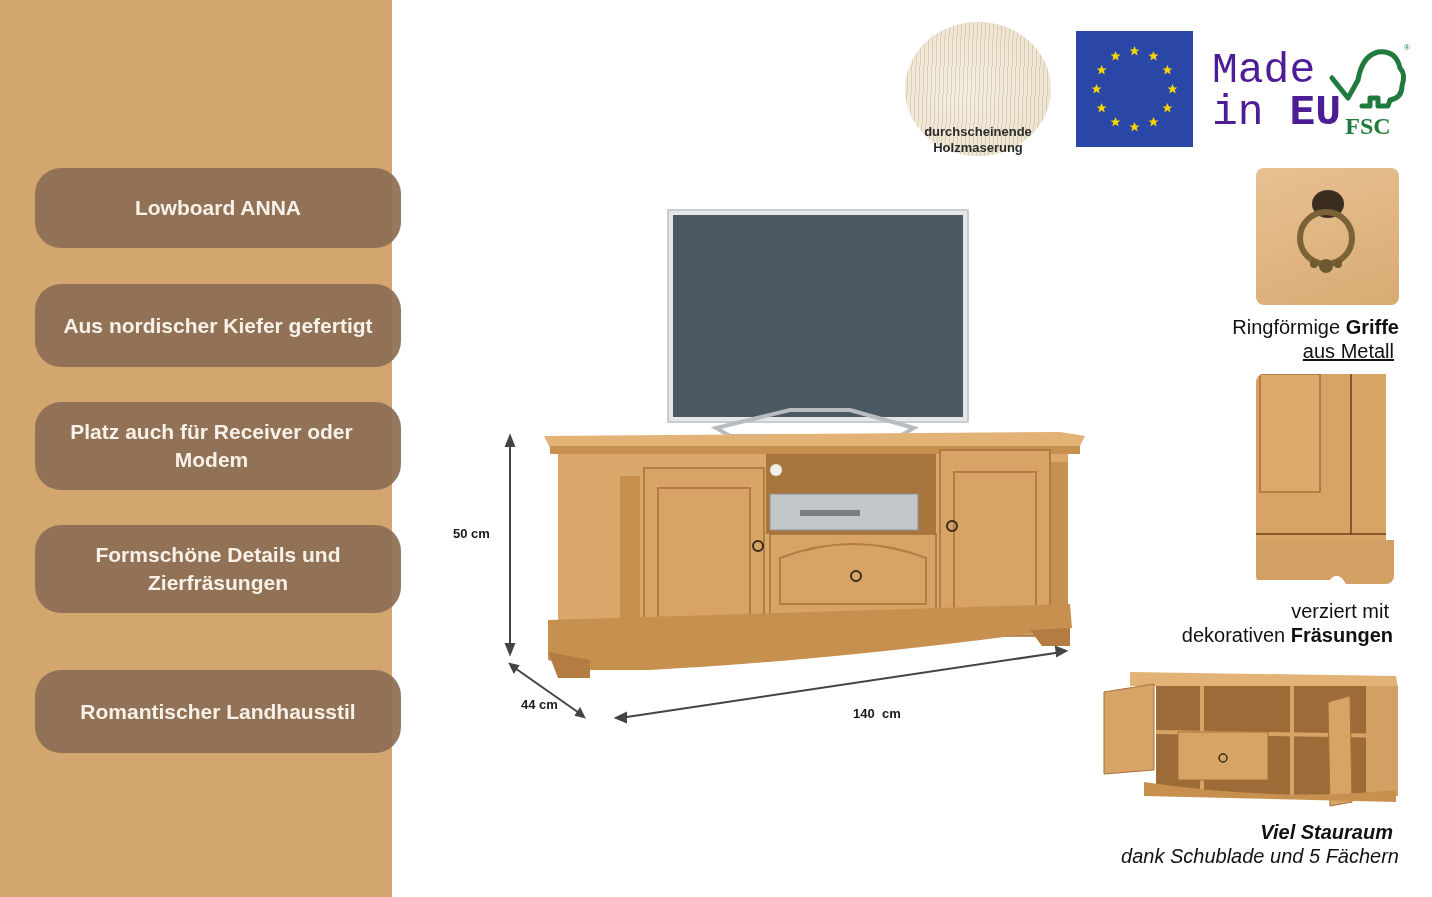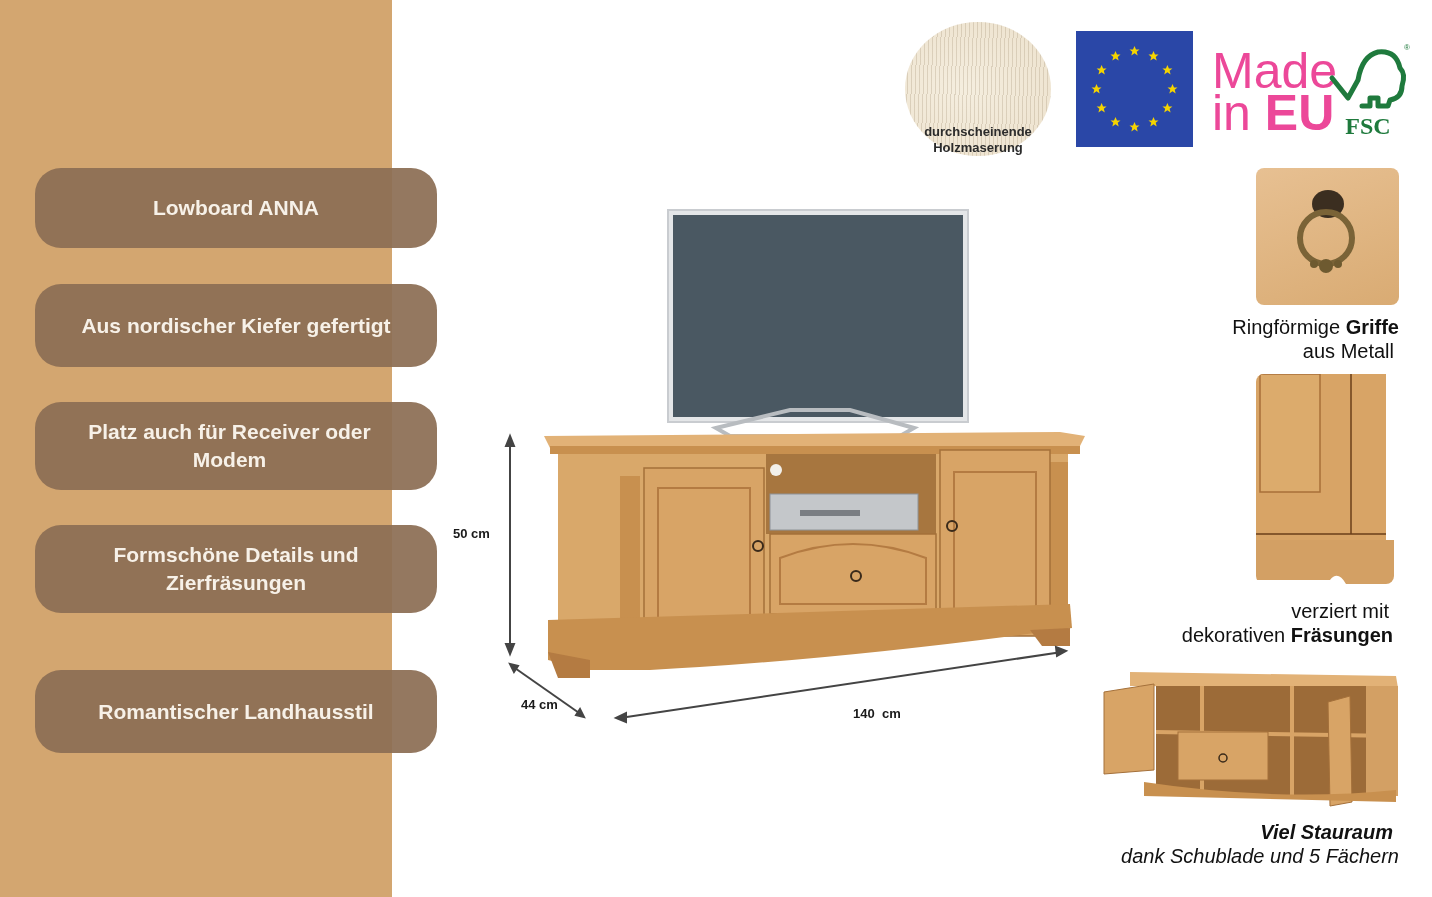--- a/index.html
+++ b/index.html
@@ -2,41 +2,41 @@
 <html><head>
 <meta charset="utf-8">
 <style>
   * { box-sizing: border-box; margin: 0; padding: 0; }
   html, body { width: 1432px; height: 897px; overflow: hidden; background: #ffffff; }
   body { position: relative; font-family: "Liberation Sans", sans-serif; color: #111; }
 
   .side-band { position: absolute; left: 0; top: 0; width: 392px; height: 897px; background: #d3a670; }
 
   .pill {
-    position: absolute; left: 35px; width: 402px;
+    position: absolute; left: 35px; width: 366px;
     background: rgba(140, 110, 84, 0.93);
     border-radius: 26px;
     color: #f7f1e8; font-weight: bold; font-size: 21px; line-height: 28px;
     display: flex; align-items: center; justify-content: center; text-align: center;
     padding: 0 24px;
   }
 
   .abs { position: absolute; }
 
   
   .wood-circle {
     position: absolute; left: 905px; top: 22px; width: 146px; height: 134px; border-radius: 50%;
     background:
       repeating-linear-gradient(92deg, rgba(150,130,100,0.25) 0 1px, transparent 1px 4px),
       radial-gradient(ellipse at 40% 50%, #f5eedf 0%, #efe5d2 70%, #e8dcc4 100%);
     display: flex; align-items: flex-end; justify-content: center; text-align: center;
     font-size: 13px; font-weight: bold; color: #2b2b2b; line-height: 16px;
   }
   .eu-flag { position: absolute; left: 1076px; top: 31px; width: 117px; height: 116px; background: #2a47a7; }
-  .made-eu { position: absolute; left: 1212px; top: 50px; font-family: Liberation Sans, sans-serif; font-size: 50px; line-height: 42px; color: #ec4899; }
+  .made-eu { position: absolute; left: 1212px; top: 50px; font-family: Liberation Mono, monospace; font-size: 43px; line-height: 42px; color: #4c1d95; }
   .made-eu b { font-weight: bold; margin-top: 42px; }
   .fsc { position: absolute; left: 1326px; top: 42px; width: 84px; height: 96px; }
 
   .thumb { position: absolute; border-radius: 8px; overflow: hidden; }
   .caption { position: absolute; text-align: right; font-size: 20px; line-height: 24px; color: #111; }
   .caption b { font-weight: bold; }
 
   .dim-label { position: absolute; font-size: 13px; font-weight: bold; color: #1a1a1a; }
 </style>
 </head>
@@ -180,21 +180,21 @@
   <svg width="143" height="137" viewBox="0 0 143 137">
     <ellipse cx="72" cy="36" rx="16" ry="14" fill="#3b2e20"></ellipse>
     <circle cx="70" cy="70" r="26" fill="none" stroke="#7a6337" stroke-width="6"></circle>
     <circle cx="70" cy="98" r="7" fill="#6e5a30"></circle>
     <circle cx="58" cy="96" r="4" fill="#6e5a30"></circle>
     <circle cx="82" cy="96" r="4" fill="#6e5a30"></circle>
   </svg>
 </div>
 <div class="caption" style="left:1150px;top:315px;width:249px;">
   <div><span>Ringförmige </span><b>Griffe</b></div>
-  <div style="padding-right:5px;">aus Metall</div>
+  <div style="padding-right:5px;text-decoration:underline;">aus Metall</div>
 </div>
 
 <div class="thumb" style="left:1256px;top:374px;width:138px;height:210px;background:transparent;">
   <svg width="138" height="210" viewBox="0 0 138 210">
     <rect x="0" y="0" width="130" height="170" fill="#d8a466"></rect>
     <rect x="4" y="0" width="60" height="118" fill="#dcab6c" stroke="#a86f38" stroke-width="1.5"></rect>
     <line x1="0" y1="160" x2="130" y2="160" stroke="#6b3f1a" stroke-width="1.5"></line>
     <line x1="95" y1="0" x2="95" y2="160" stroke="#6b3f1a" stroke-width="1.5"></line>
     <path d="M0 166 L138 166 L138 210 L90 210 Q82 196 74 206 L0 206 Z" fill="#d3a064"></path>
   </svg>

